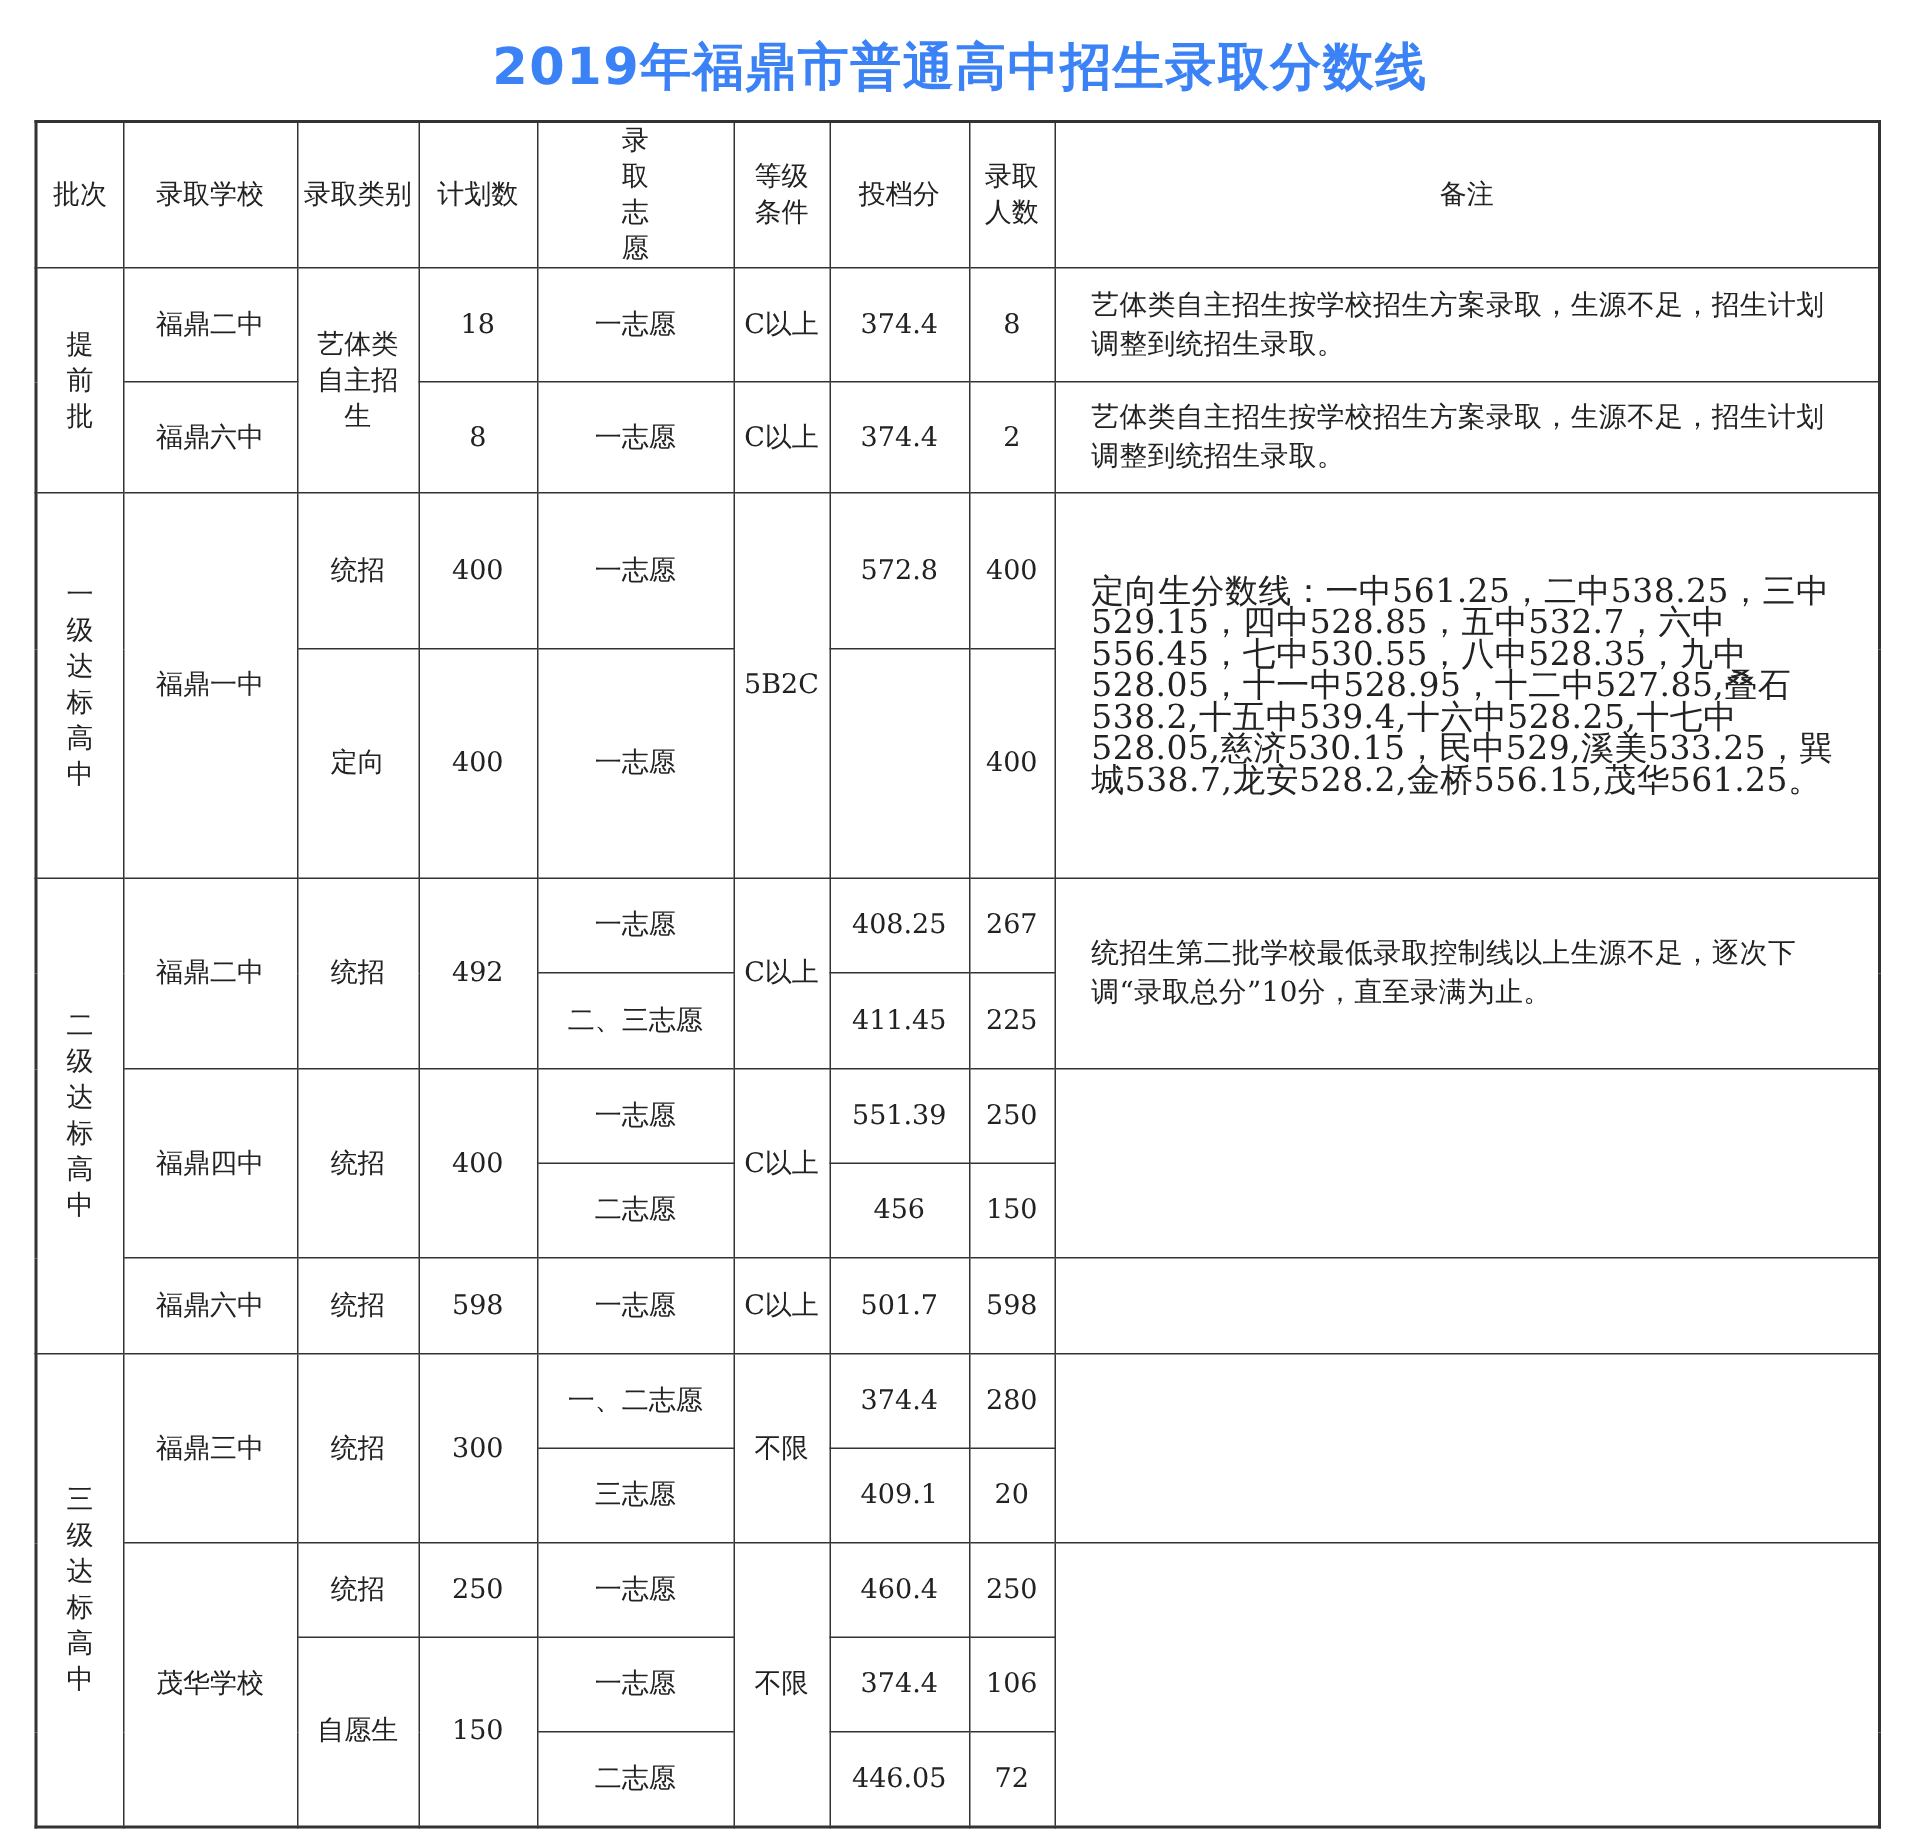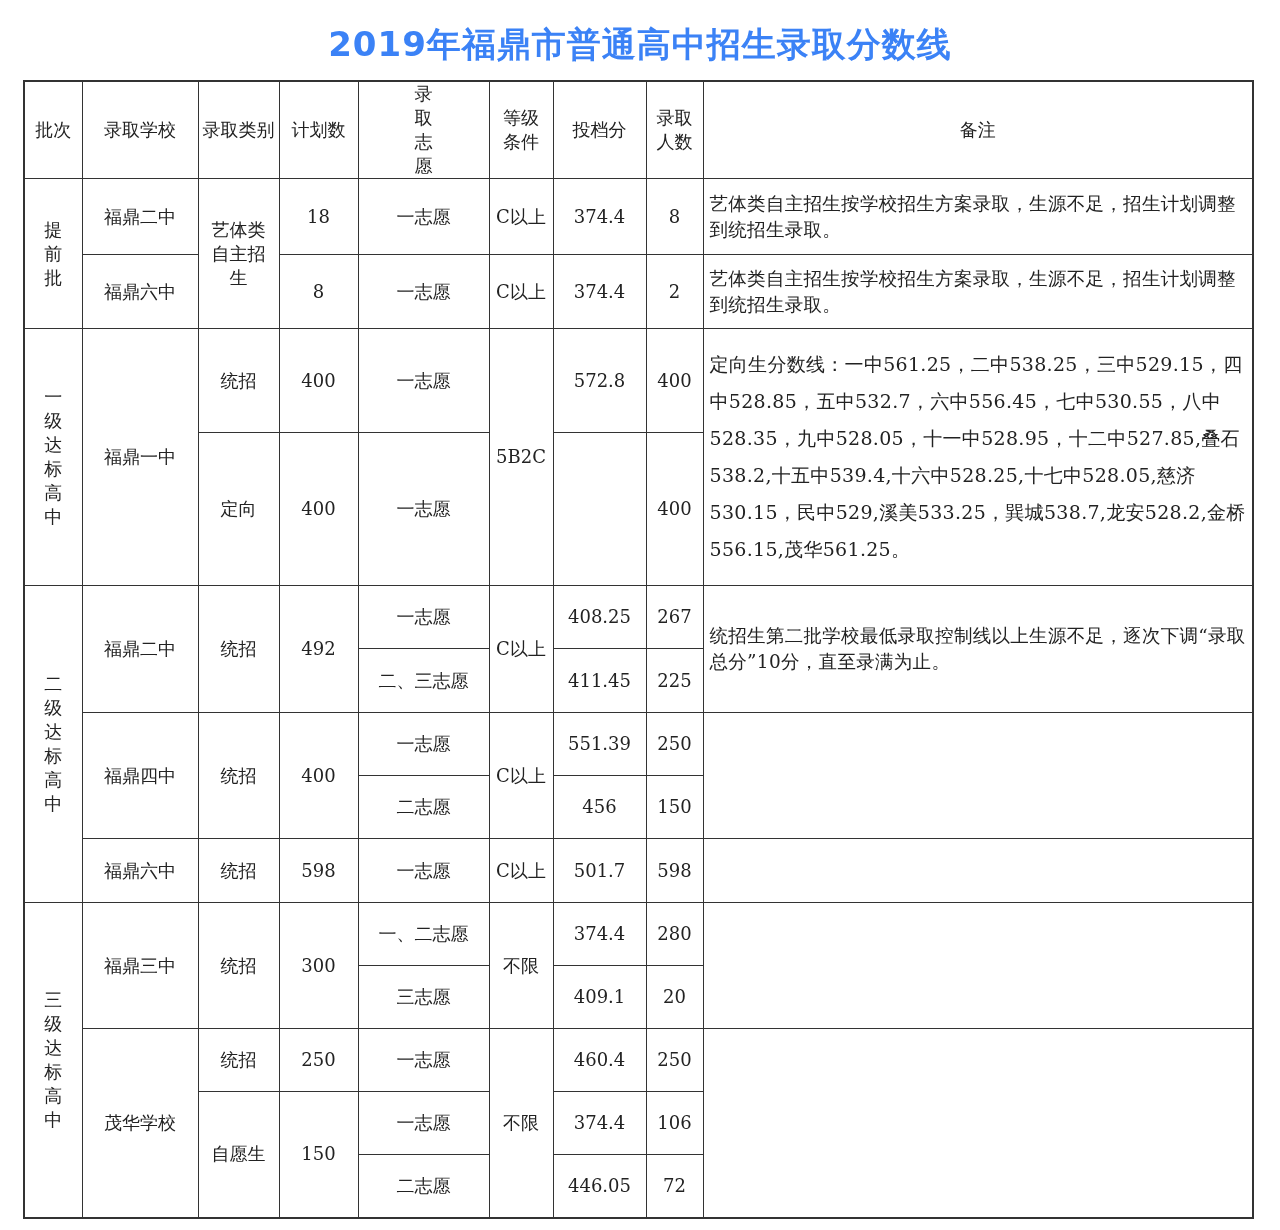--- a/index.html
+++ b/index.html
@@ -1,21 +1,21 @@
 <!DOCTYPE html>
 <html><head>
 <meta charset="utf-8">
 <style>
   html,body{margin:0;padding:0;background:#fff;}
   body{width:1280px;height:1230px;position:relative;font-family:"DejaVu Serif","Liberation Serif",serif;color:#222;}
   .title{position:absolute;left:0;top:22px;width:1280px;text-align:center;font-family:"DejaVu Sans","Liberation Sans",sans-serif;font-weight:bold;font-size:34px;color:#3b82f6;letter-spacing:1px;}
   table{position:absolute;left:23px;top:80px;border-collapse:collapse;table-layout:fixed;width:1229px;}
   td{border:1.5px solid #333;text-align:center;vertical-align:middle;font-size:18px;line-height:24px;padding:0;overflow:hidden;}
   table{border:2px solid #333;}
-  .note{text-align:left;padding:0 6px;font-size:18.5px;line-height:26px;letter-spacing:0.3px;}
+  .note{text-align:left;padding:0 24px;font-size:18.5px;line-height:26px;letter-spacing:0.3px;}
   .vert{padding:0 4px;}
 </style>
 </head>
 <body>
 
 <div class="title">2019年福鼎市普通高中招生录取分数线</div>
 
 <table>
   <colgroup>
     <col style="width:58px">
@@ -64,21 +64,21 @@
 
   <tr style="height:104px">
     <td rowspan="2" class="vert" style="padding:0 18px">一级达标高中</td>
     <td rowspan="2">福鼎一中</td>
     <td>统招</td>
     <td>400</td>
     <td>一志愿</td>
     <td rowspan="2">5B2C</td>
     <td>572.8</td>
     <td>400</td>
-    <td rowspan="2" class="note" style="font-size:19px;line-height:37px">定向生分数线：一中561.25，二中538.25，三中529.15，四中528.85，五中532.7，六中556.45，七中530.55，八中528.35，九中528.05，十一中528.95，十二中527.85,叠石538.2,十五中539.4,十六中528.25,十七中528.05,慈济530.15，民中529,溪美533.25，巽城538.7,龙安528.2,金桥556.15,茂华561.25。</td>
+    <td rowspan="2" class="note" style="font-size:22px;line-height:21px">定向生分数线：一中561.25，二中538.25，三中529.15，四中528.85，五中532.7，六中556.45，七中530.55，八中528.35，九中528.05，十一中528.95，十二中527.85,叠石538.2,十五中539.4,十六中528.25,十七中528.05,慈济530.15，民中529,溪美533.25，巽城538.7,龙安528.2,金桥556.15,茂华561.25。</td>
   </tr>
   <tr style="height:153px">
     <td>定向</td>
     <td>400</td>
     <td>一志愿</td>
     <td></td>
     <td>400</td>
   </tr>
 
   <tr style="height:63px">

